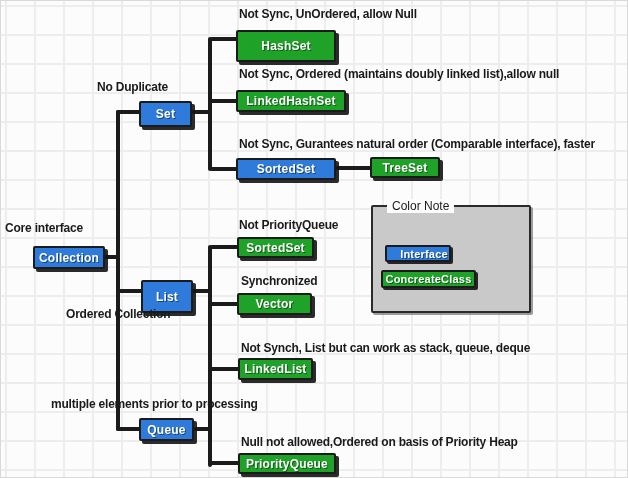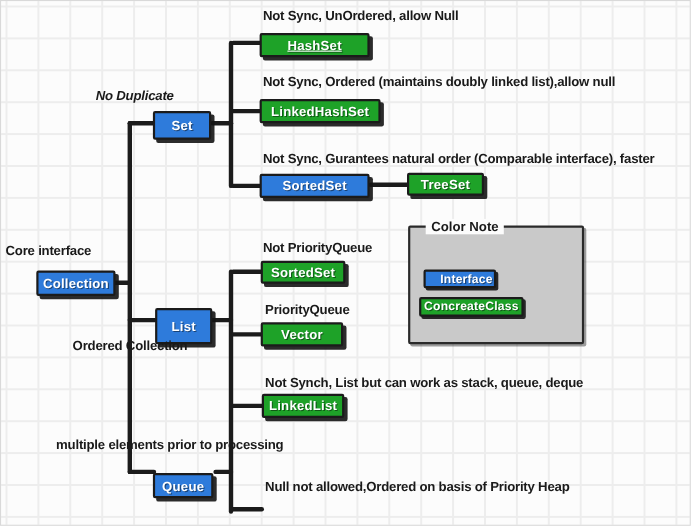--- a/index.html
+++ b/index.html
@@ -49,21 +49,21 @@
     border:2px solid #2a2a2a;
     border-radius:2px;
     box-shadow:2px 2px 0 rgba(40,40,40,0.45);
   }
   #legend-title{
     position:absolute;
     left:14px;top:-8px;
     background:#fcfcfc;
     padding:0 5px;
     font-size:12px;
-    font-weight:700;
+    font-weight:400;
     color:#1a1a1a;
     white-space:nowrap;
   }
 </style>
 </head>
 <body>
 
 <div id="canvas">
 
   <div class="line" style="left: 101px; top: 254px; width: 18px; height: 4px; background-color: rgb(27, 27, 27);"></div>
@@ -83,37 +83,38 @@
   <div class="line" style="left: 207px; top: 244px; width: 4px; height: 222px; background-color: rgb(27, 27, 27);"></div>
   <div class="line" style="left: 209px; top: 244px; width: 29px; height: 4px; background-color: rgb(27, 27, 27);"></div>
   <div class="line" style="left: 209px; top: 301px; width: 29px; height: 4px; background-color: rgb(27, 27, 27);"></div>
   <div class="line" style="left: 209px; top: 366px; width: 30px; height: 4px; background-color: rgb(27, 27, 27);"></div>
   <div class="line" style="left: 193px; top: 426px; width: 18px; height: 4px; background-color: rgb(27, 27, 27);"></div>
   <div class="line" style="left: 209px; top: 460px; width: 30px; height: 4px; background-color: rgb(27, 27, 27);"></div>
 
   <div class="node" style="left: 32px; top: 245px; width: 72px; height: 23px; background-color: rgb(46, 123, 219);">Collection</div>
   <div class="node" style="left: 138px; top: 100px; width: 53px; height: 26px; background-color: rgb(46, 123, 219);">Set</div>
   <div class="node" style="left: 140px; top: 279px; width: 52px; height: 33px; background-color: rgb(46, 123, 219);">List</div>
-  <div class="node" style="left: 138px; top: 417px; width: 55px; height: 23px; background-color: rgb(46, 123, 219); margin-top: 12px;">Queue</div>
+  <div class="node" style="left: 138px; top: 417px; width: 55px; height: 23px; background-color: rgb(46, 123, 219);">Queue</div>
   <div class="node" style="left: 235px; top: 157px; width: 100px; height: 22px; background-color: rgb(46, 123, 219);">SortedSet</div>
 
-  <div class="node" style="left: 235px; top: 29px; width: 100px; height: 22px; background-color: rgb(30, 162, 40); text-decoration: underline;">HashSet</div>
+  <div class="node" style="left: 235px; top: 29px; width: 100px; height: 32px; background-color: rgb(30, 162, 40);">HashSet</div>
   <div class="node" style="left: 235px; top: 89px; width: 110px; height: 22px; background-color: rgb(30, 162, 40);">LinkedHashSet</div>
   <div class="node" style="left: 369px; top: 156px; width: 70px; height: 21px; background-color: rgb(30, 162, 40);">TreeSet</div>
   <div class="node" style="left: 236px; top: 236px; width: 77px; height: 21px; background-color: rgb(30, 162, 40);">SortedSet</div>
   <div class="node" style="left: 236px; top: 292px; width: 75px; height: 22px; background-color: rgb(30, 162, 40);">Vector</div>
   <div class="node" style="left: 237px; top: 357px; width: 75px; height: 22px; background-color: rgb(30, 162, 40);">LinkedList</div>
+  <div class="node" style="left: 237px; top: 452px; width: 98px; height: 21px; background-color: rgb(30, 162, 40);">PriorityQueue</div>
 
   <div class="note" style="left:238px;top:6px;">Not Sync, UnOrdered, allow Null</div>
   <div class="note" style="left:238px;top:66px;">Not Sync, Ordered (maintains doubly linked list),allow null</div>
-  <div class="note" style="left:86px;top:79px;font-style:italic;">No Duplicate</div>
+  <div class="note" style="left:96px;top:79px;">No Duplicate</div>
   <div class="note" style="left:238px;top:136px;">Not Sync, Gurantees natural order (Comparable interface), faster</div>
   <div class="note" style="left:4px;top:220px;">Core interface</div>
   <div class="note" style="left:238px;top:217px;">Not PriorityQueue</div>
-  <div class="note" style="left:240px;top:273px;">PriorityQueue</div>
+  <div class="note" style="left:240px;top:273px;">Synchronized</div>
   <div class="note" style="left:65px;top:306px;">Ordered Collection</div>
   <div class="note" style="left:240px;top:340px;">Not Synch, List but can work as stack, queue, deque</div>
   <div class="note" style="left:50px;top:396px;text-align:center;">multiple elements prior to processing</div>
   <div class="note" style="left:240px;top:434px;">Null not allowed,Ordered on basis of Priority Heap</div>
 
   <div id="legend-box" style="background-color: rgb(201, 201, 201);">
     <div id="legend-title">Color Note</div>
     <div class="node small" style="left: 12px; top: 38px; width: 66px; height: 17px; background-color: rgb(46, 123, 219); padding-left: 12px;">Interface</div>
     <div class="node small" style="left: 8px; top: 63px; width: 95px; height: 18px; background-color: rgb(30, 162, 40);">ConcreateClass</div>
   </div>

